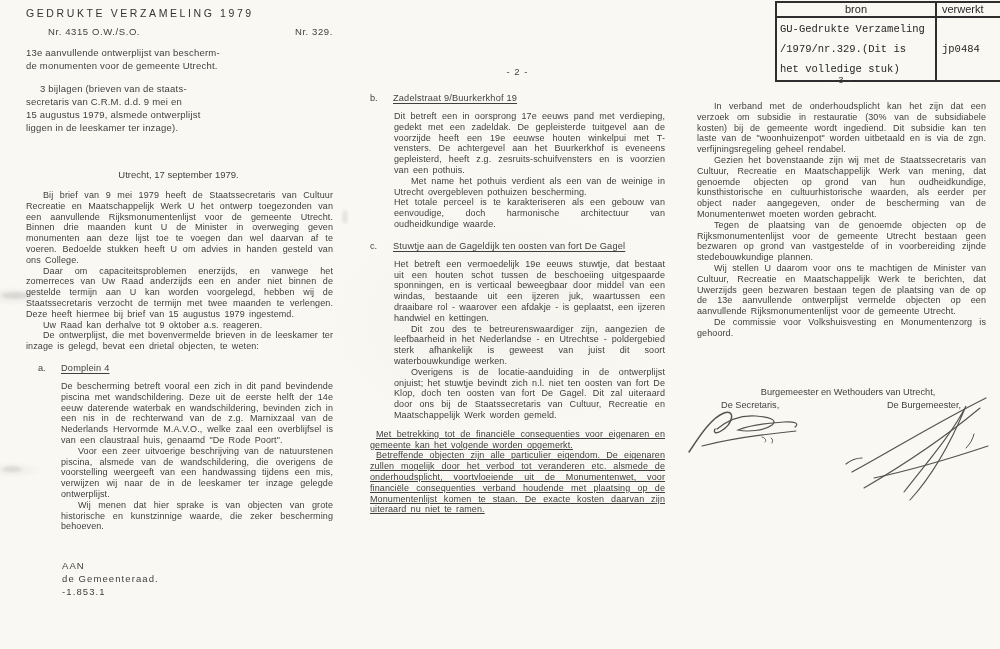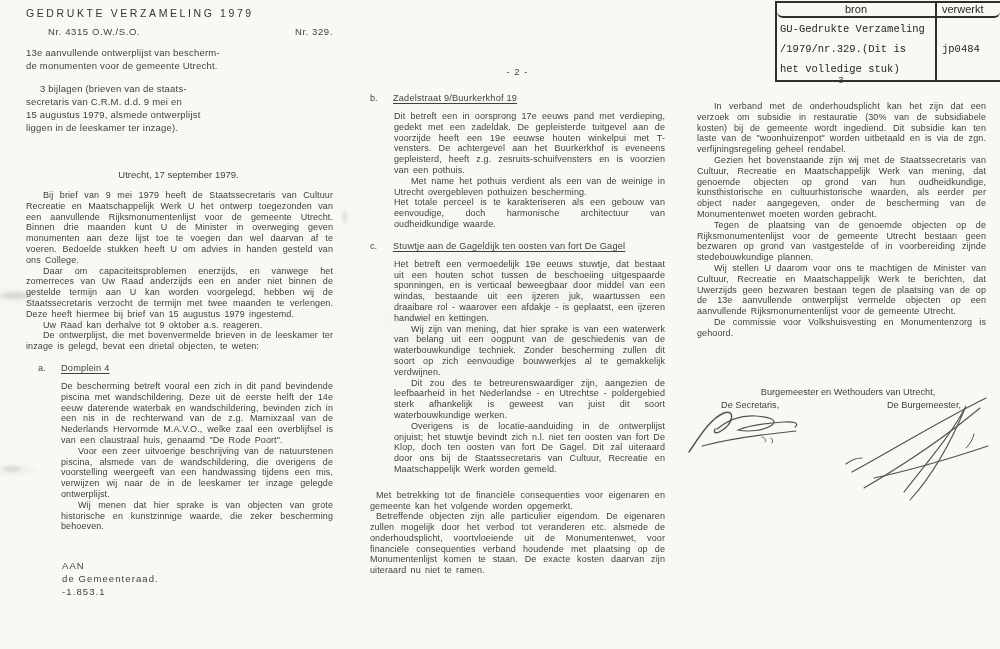--- a/index.html
+++ b/index.html
@@ -47,37 +47,37 @@
   
   .sec { margin-top: 11px; }
   .sec-head { display: flex; font-size: 9.2px; }
   .col1 .sec-head { padding-left: 12px; }
   .sec-marker { width: 23px; flex: none; }
   .sec-title { text-decoration: underline; text-underline-offset: 2px; letter-spacing: 0.2px; }
   .sec-body { margin-top: 8px; }
   .col1 .sec-body { margin-left: 35px; }
   .col2 .sec-body { margin-left: 24px; }
 
-  .finance { margin-top: 15px; }
+  .finance { margin-top: 8px; text-decoration: underline; }
 
   
   .addressee {
     position: absolute; left: 62px; top: 559px;
     font-size: 9.5px; line-height: 13px; letter-spacing: 1.1px;
   }
 
   
   .stamp {
     position: absolute; left: 775px; top: 1px; width: 225px;
     border-top: 2px solid #2e2e2e;
     border-left: 2px solid #2e2e2e;
     border-bottom: 2px solid #2e2e2e;
     color: #262626;
   }
-  .stamp-row { display: flex; border-radius: 6px; }
+  .stamp-row { display: flex; }
   .stamp-head { border-bottom: 2px solid #2e2e2e; font-size: 11px; line-height: 13px; }
   .stamp-cell-bron { width: 160px; border-right: 2px solid #2e2e2e; }
   .stamp-head .stamp-cell-bron { text-align: center; border-right: 2px solid #2e2e2e; }
   .stamp-cell-verwerkt { flex: 1; padding-left: 5px; }
   .stamp-body { font-family: "Liberation Mono", monospace; font-size: 10.5px; line-height: 20px; justify-content: flex-end; }
   .stamp-body .stamp-cell-bron { padding: 1px 1px 1px 3px; }
   .stamp-body .stamp-cell-verwerkt { display: flex; align-items: center; }
 
   
   .sig-block { position: absolute; left: 697px; top: 387px; width: 292px; font-size: 9.2px; line-height: 11px; }
@@ -161,21 +161,20 @@
       </div>
     </div>
 
     <div class="sec">
       <div class="sec-head">
         <span class="sec-marker">c.</span>
         <span class="sec-title">Stuwtje aan de Gageldijk ten oosten van fort De Gagel</span>
       </div>
       <div class="sec-body">
         <p class="t just">Het betreft een vermoedelijk 19e eeuws stuwtje, dat bestaat uit een houten schot tussen de beschoeiing uitgespaarde sponningen, en is verticaal beweegbaar door middel van een windas, bestaande uit een ijzeren juk, waartussen een draaibare rol - waarover een afdakje - is geplaatst, een ijzeren handwiel en kettingen.</p>
-        <p class="t just ind">Wij zijn van mening, dat hier sprake is van een waterwerk van belang uit een oogpunt van de geschiedenis van de waterbouwkundige techniek. Zonder bescherming zullen dit soort op zich eenvoudige bouwwerkjes al te gemakkelijk verdwijnen.</p>
         <p class="t just ind">Dit zou des te betreurenswaardiger zijn, aangezien de leefbaarheid in het Nederlandse - en Utrechtse - poldergebied sterk afhankelijk is geweest van juist dit soort waterbouwkundige werken.</p>
         <p class="t just ind">Overigens is de locatie-aanduiding in de ontwerplijst onjuist; het stuwtje bevindt zich n.l. niet ten oosten van fort De Klop, doch ten oosten van fort De Gagel. Dit zal uiteraard door ons bij de Staatssecretaris van Cultuur, Recreatie en Maatschappelijk Werk worden gemeld.</p>
       </div>
     </div>
 
     <div class="finance">
       <p class="t just ind-sm">Met betrekking tot de financiële consequenties voor eigenaren en gemeente kan het volgende worden opgemerkt.</p>
       <p class="t just ind-sm">Betreffende objecten zijn alle particulier eigendom. De eigenaren zullen mogelijk door het verbod tot veranderen etc. alsmede de onderhoudsplicht, voortvloeiende uit de Monumentenwet, voor financiële consequenties verband houdende met plaatsing op de Monumentenlijst komen te staan. De exacte kosten daarvan zijn uiteraard nu niet te ramen.</p>
     </div>
   </div>

